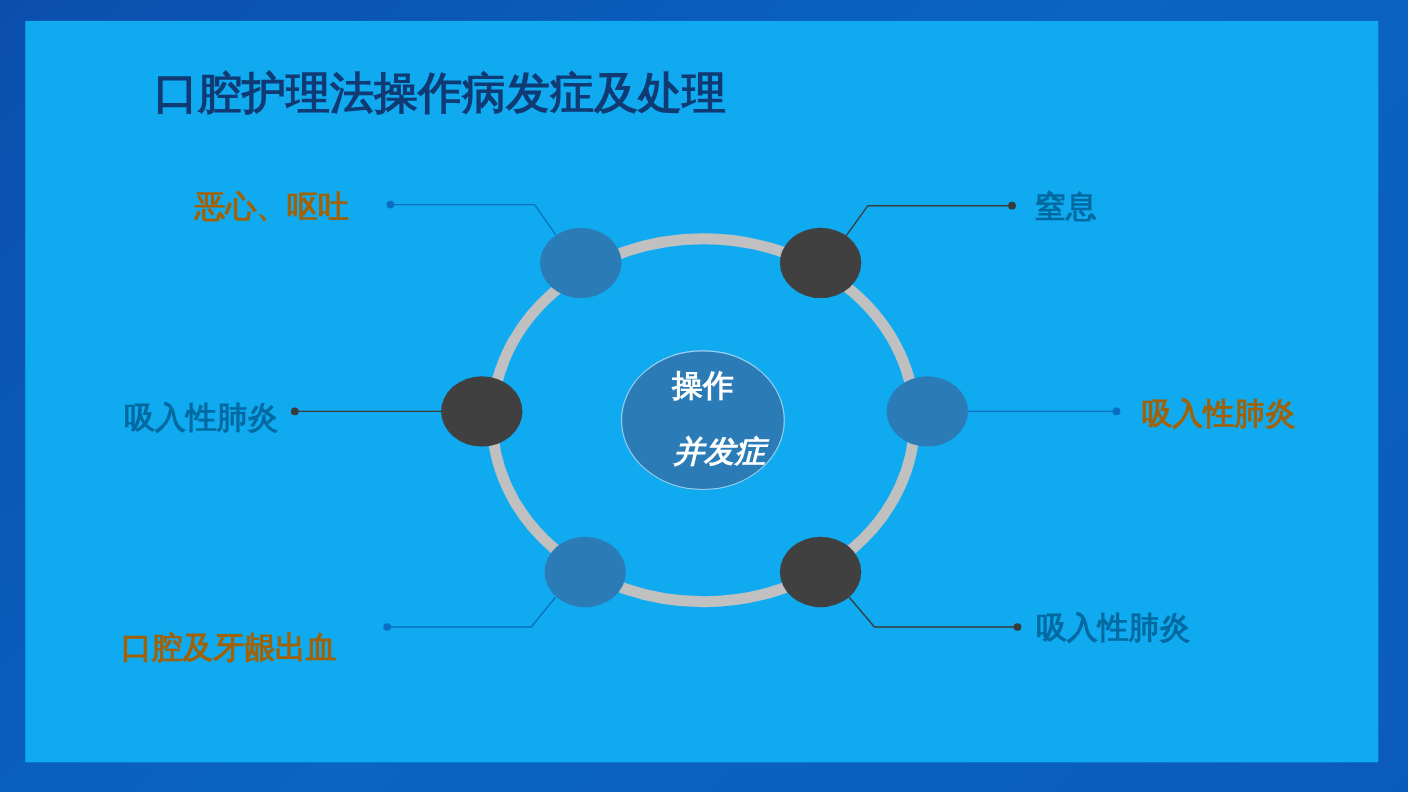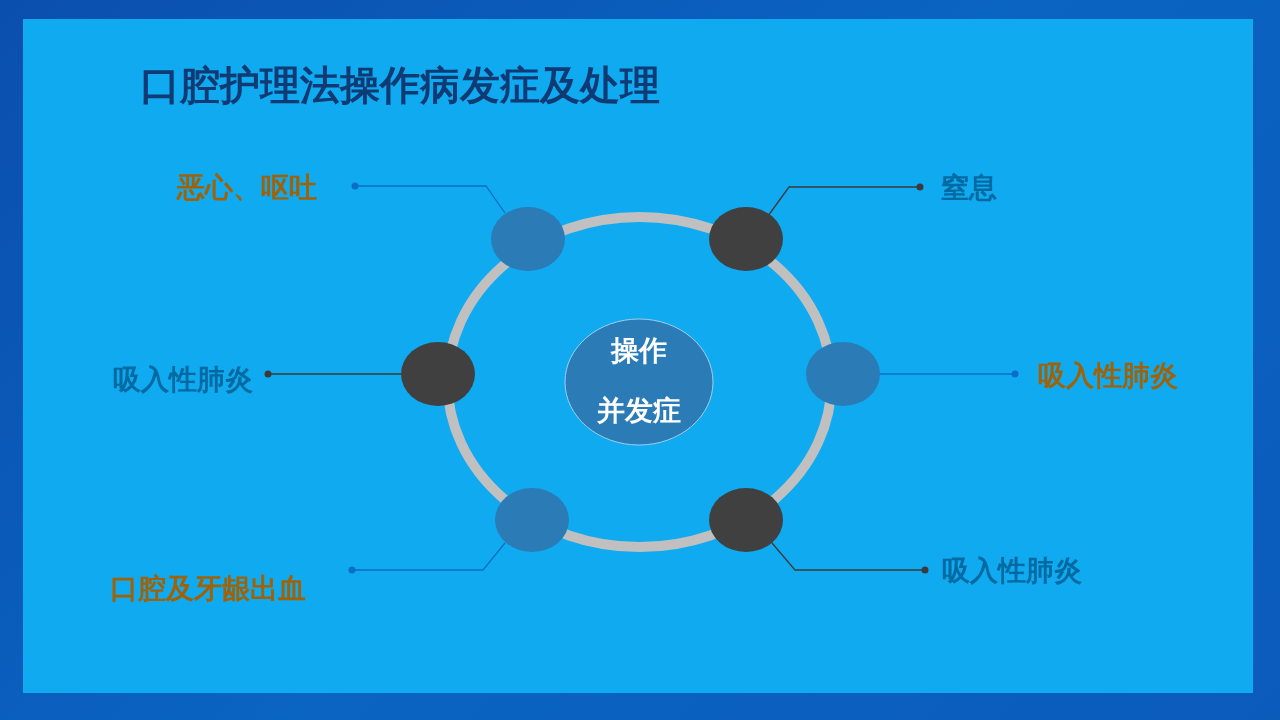--- a/index.html
+++ b/index.html
@@ -68,20 +68,20 @@
   <ellipse cx="746" cy="239" rx="37" ry="32" fill="#404040"></ellipse>
   <ellipse cx="438" cy="374" rx="37" ry="32" fill="#404040"></ellipse>
   <ellipse cx="843" cy="374" rx="37" ry="32" fill="#2b7bb6"></ellipse>
   <ellipse cx="532" cy="520" rx="37" ry="32" fill="#2b7bb6"></ellipse>
   <ellipse cx="746" cy="520" rx="37" ry="32" fill="#404040"></ellipse>
 
   <ellipse cx="639" cy="382" rx="74" ry="63" fill="#2b7bb6" stroke="#9fd0ee" stroke-width="1"></ellipse>
 </svg>
 
 <div class="center-text" style="left:599px; top:334px; width:80px;text-align:center;">操作</div>
-<div class="center-text" style="left:579px; top:394px; width:120px;">并发症</div>
+<div class="center-text" style="left:594px; top:394px; width:120px;font-style:italic;">并发症</div>
 
 <div class="label black" style="left:177px; top:170px;">恶心、呕吐</div>
 <div class="label gray" style="left:941px; top:170px;">窒息</div>
 <div class="label gray" style="left:113px; top:362px;">吸入性肺炎</div>
 <div class="label black" style="left:1038px; top:357px; width:140px; white-space:normal; line-height:37px;">吸入性肺炎</div>
 <div class="label black" style="left:110px; top:571px;">口腔及牙龈出血</div>
 <div class="label gray" style="left:942px; top:553px;">吸入性肺炎</div>
 
 </body></html>

